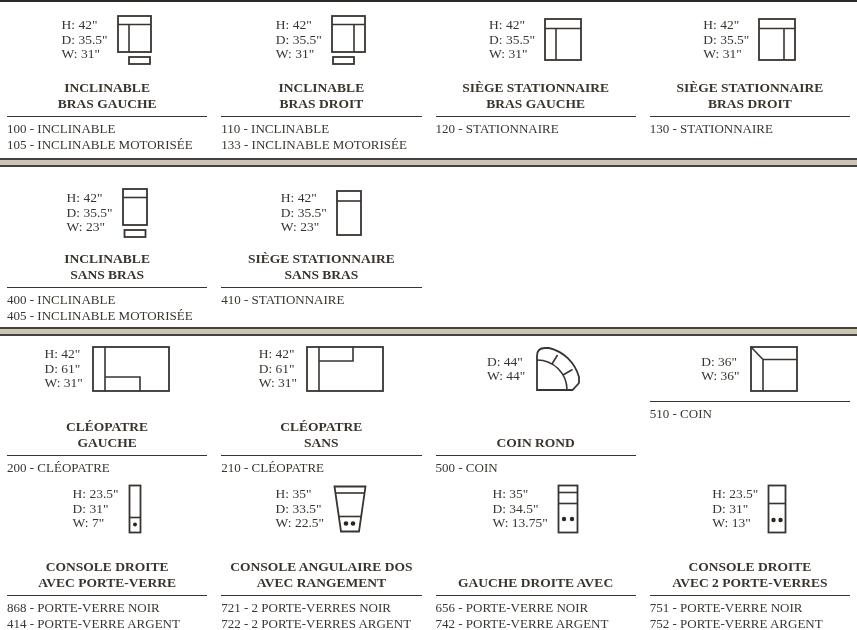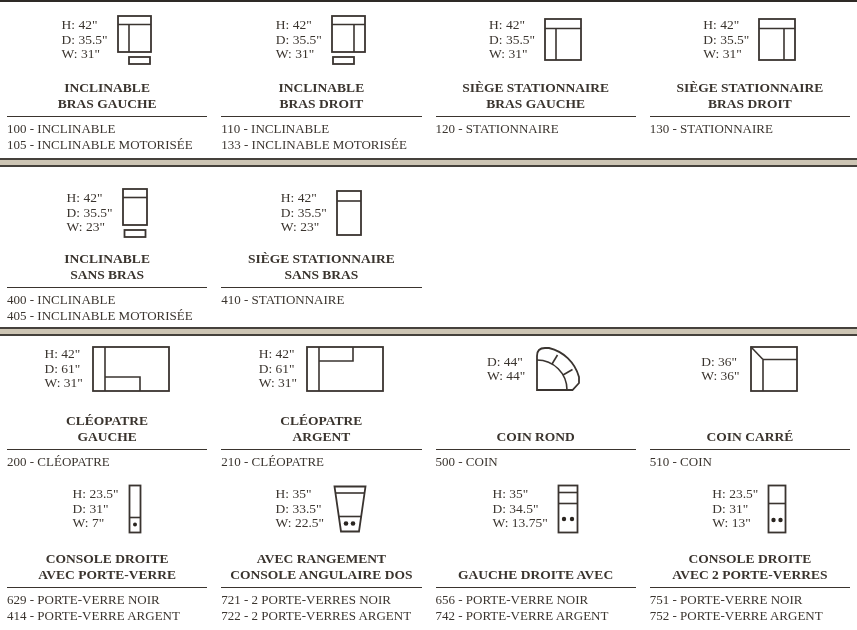--- a/index.html
+++ b/index.html
@@ -17,22 +17,22 @@
   .spec { display:flex; align-items:center; justify-content:center; gap:9px; }
   .sec1 .spec { height:64px; margin-top:6px; }
   .sec2 .spec { height:64px; margin-top:14px; }
   .sec3 .spec { height:56px; margin-top:5px; }
   .sec4 .spec { height:56px; margin-top:4px; }
   .dims { font-size:13.5px; line-height:14.5px; white-space:nowrap; }
   .title { display:flex; flex-direction:column; justify-content:flex-end;
            text-align:center; font-weight:bold; font-size:13.5px; line-height:16px;
            height:34px; margin-top:6px; }
   .sec2 .title { margin-top:4px; }
-  .sec3 .title { margin-top:14px; }
-  .sec4 .title { margin-top:12px; }
+  .sec3 .title { margin-top:20px; }
+  .sec4 .title { margin-top:20px; }
   .rule { border-bottom:1.6px solid #3a342e; margin-top:4px; }
   .items { margin-top:4px; font-size:13px; line-height:15.5px; white-space:nowrap; }
   svg.icon { display:block; }
   svg.icon .ln { stroke:#3a3430; stroke-width:1.6; fill:none; }
   svg.icon .bx { stroke:#3a3430; stroke-width:1.8; fill:none; }
   svg.icon .dot { fill:#2a2520; stroke:none; }
 </style>
 </head>
 <body>
 
@@ -223,21 +223,21 @@
           <div>W: 31"</div>
         </div>
         <svg class="icon" width="78" height="46" viewBox="0 0 78 46">
           <rect class="bx" x="1" y="1" width="76" height="44"></rect>
           <line class="ln" x1="13" y1="1" x2="13" y2="45"></line>
           <polyline class="ln" points="13,15 47,15 47,1"></polyline>
         </svg>
       </div>
       <div class="title">
         <div>CLÉOPATRE</div>
-        <div>ARGENT</div>
+        <div>SANS</div>
       </div>
       <div class="rule"></div>
       <div class="items">
         <div>210 - CLÉOPATRE</div>
       </div>
     </div>
 
     <div class="col">
       <div class="spec">
         <div class="dims">
@@ -266,23 +266,20 @@
           <div>D: 36"</div>
           <div>W: 36"</div>
         </div>
         <svg class="icon" width="50" height="48" viewBox="0 0 50 48">
           <rect class="bx" x="2" y="2" width="46" height="44"></rect>
           <line class="ln" x1="14" y1="14.5" x2="48" y2="14.5"></line>
           <line class="ln" x1="14" y1="14.5" x2="14" y2="46"></line>
           <line class="ln" x1="2" y1="2" x2="14" y2="14.5"></line>
         </svg>
       </div>
-      <div class="title">
-        <div>COIN CARRÉ</div>
-      </div>
       <div class="rule"></div>
       <div class="items">
         <div>510 - COIN</div>
       </div>
     </div>
   </div>
 
   <div class="row sec4">
 
     <div class="col">
@@ -297,43 +294,43 @@
           <line class="ln" x1="1.5" y1="33.5" x2="12.5" y2="33.5"></line>
           <circle class="dot" cx="7" cy="40.5" r="2"></circle>
         </svg>
       </div>
       <div class="title">
         <div>CONSOLE DROITE</div>
         <div>AVEC PORTE-VERRE</div>
       </div>
       <div class="rule"></div>
       <div class="items">
-        <div>629 - PORTE-VERRE NOIR</div>
+        <div>868 - PORTE-VERRE NOIR</div>
         <div>414 - PORTE-VERRE ARGENT</div>
       </div>
     </div>
 
     <div class="col">
       <div class="spec">
         <div class="dims">
           <div>H: 35"</div>
           <div>D: 33.5"</div>
           <div>W: 22.5"</div>
         </div>
         <svg class="icon" width="34" height="48" viewBox="0 0 34 48">
           <path class="bx" d="M 1.5,1.5 H 32.5 L 26,46.5 H 8 Z"></path>
           <line class="ln" x1="2.5" y1="8" x2="31.5" y2="8"></line>
           <line class="ln" x1="6" y1="31.5" x2="28" y2="31.5"></line>
           <circle class="dot" cx="13" cy="38.5" r="2.3"></circle>
           <circle class="dot" cx="20" cy="38.5" r="2.3"></circle>
         </svg>
       </div>
       <div class="title">
+        <div>CONSOLE ANGULAIRE DOS</div>
         <div>AVEC RANGEMENT</div>
-        <div>CONSOLE ANGULAIRE DOS</div>
       </div>
       <div class="rule"></div>
       <div class="items">
         <div>721 - 2 PORTE-VERRES NOIR</div>
         <div>722 - 2 PORTE-VERRES ARGENT</div>
       </div>
     </div>
 
     <div class="col">
       <div class="spec">

